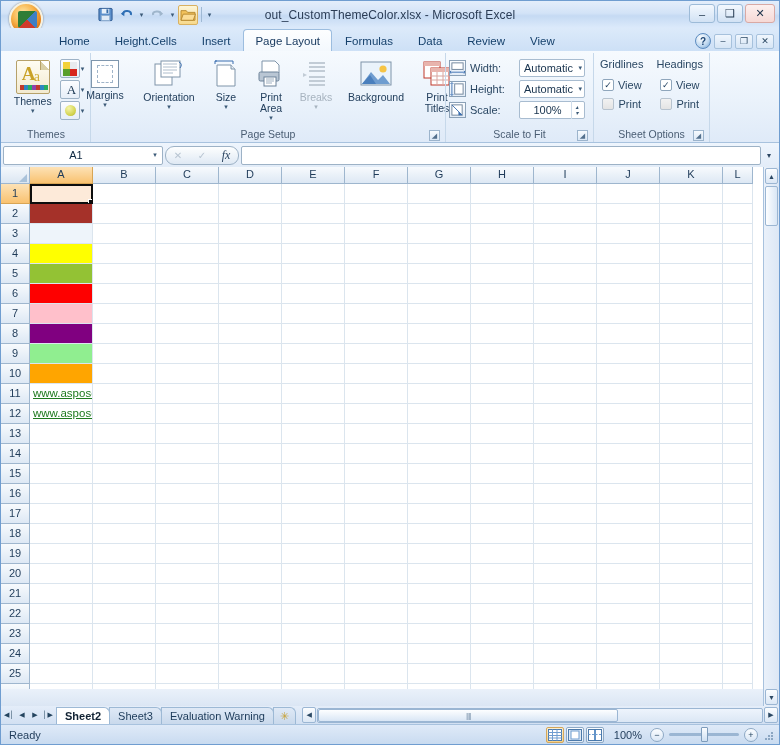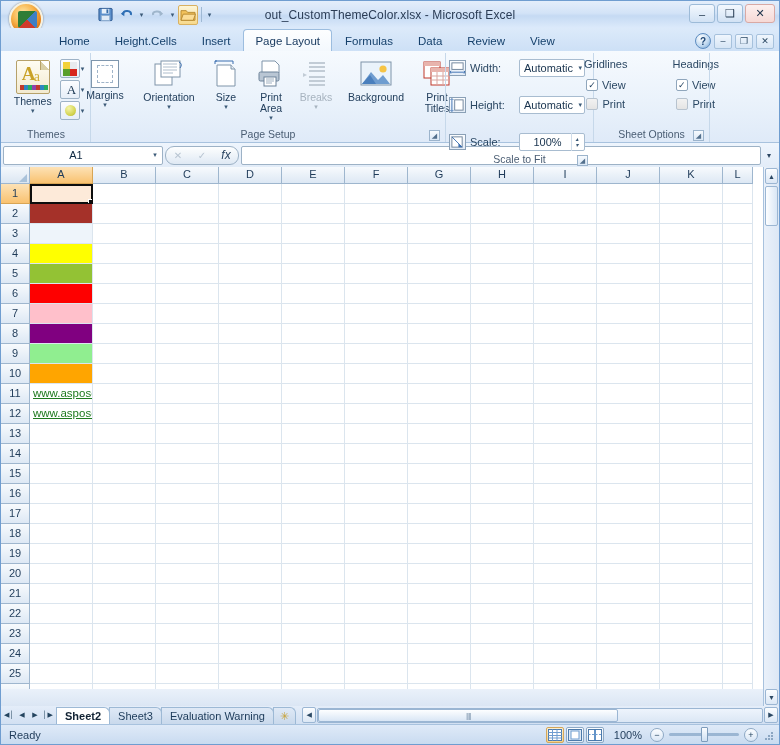--- a/index.html
+++ b/index.html
@@ -102,21 +102,21 @@
   .ribbon {
     height: 92px; flex:none;
     background: linear-gradient(180deg,#f6fafe 0%,#eaf2fb 55%,#dfeaf8 100%);
     border-bottom: 1px solid #a8c2de;
     display:flex; align-items:stretch; padding: 2px 0 0 1px;
     position:relative;
   }
   .group { position:relative; display:flex; flex-direction:column; align-items:center;
            padding: 0 3px; }
   .group + .group { border-left: 1px solid #c6d8ea; }
-  .gbody { flex:1; display:flex; align-items:flex-start; padding-top:3px;gap:16px; }
+  .gbody { flex:1; display:flex; align-items:flex-start; padding-top:3px; }
   .glabel {
     height: 15px; line-height:15px; font-size:10.5px; color:#4a5d73; text-align:center;
     width:100%; position:relative;
   }
   .dlg {
     position:absolute; right:2px; bottom:1px; width:11px; height:11px;
     border:1px solid #9cb4cc; background:linear-gradient(180deg,#f6fafe,#dbe8f6);
     font-size:7px; color:#53708d; display:flex;align-items:center;justify-content:center;
   }
   .bigbtn {
@@ -183,21 +183,21 @@
   .namebox {
     width:160px; height:19px; border:1px solid #9db2c6; background:#fff;
     display:flex; align-items:center; border-radius:2px;
   }
   .namebox .nv { flex:1; text-align:center; font-size:11px; color:#0d2740; }
   .namebox .nd { width:14px; text-align:center; font-size:7px; color:#3b5a78; }
   .fxgrp { display:flex; align-items:center; height:19px; margin:0 2px;
            border:1px solid #9db2c6; border-radius:9px;
            background:linear-gradient(180deg,#fdfefe,#dfe9f4); }
   .fxgrp span { width:24px; text-align:center; font-size:10px; color:#49607a; }
-  .fxgrp .fx { font-family:Liberation Sans, sans-serif; font-style:italic; font-size:12px; color:#2b4561; }
+  .fxgrp .fx { font-family:Liberation Serif, serif; font-style:italic; font-size:12px; color:#2b4561; }
   .finput { flex:1; height:19px; border:1px solid #9db2c6; background:#fff; border-radius:2px; }
   .fdrop { width:16px; height:19px; display:flex;align-items:center;justify-content:center;
            font-size:8px;color:#2b4561;}
 
   
   .gridwrap { flex:1; display:flex; position:relative; overflow:hidden; background:#fff;}
   .grid { flex:1; display:flex; flex-direction:column; overflow:hidden; }
   .colhdr { display:flex; height:17px; flex:none; }
   .corner {
     width:29px; flex:none; border:1px solid #9eb6ce; border-top:none; border-left:none;

